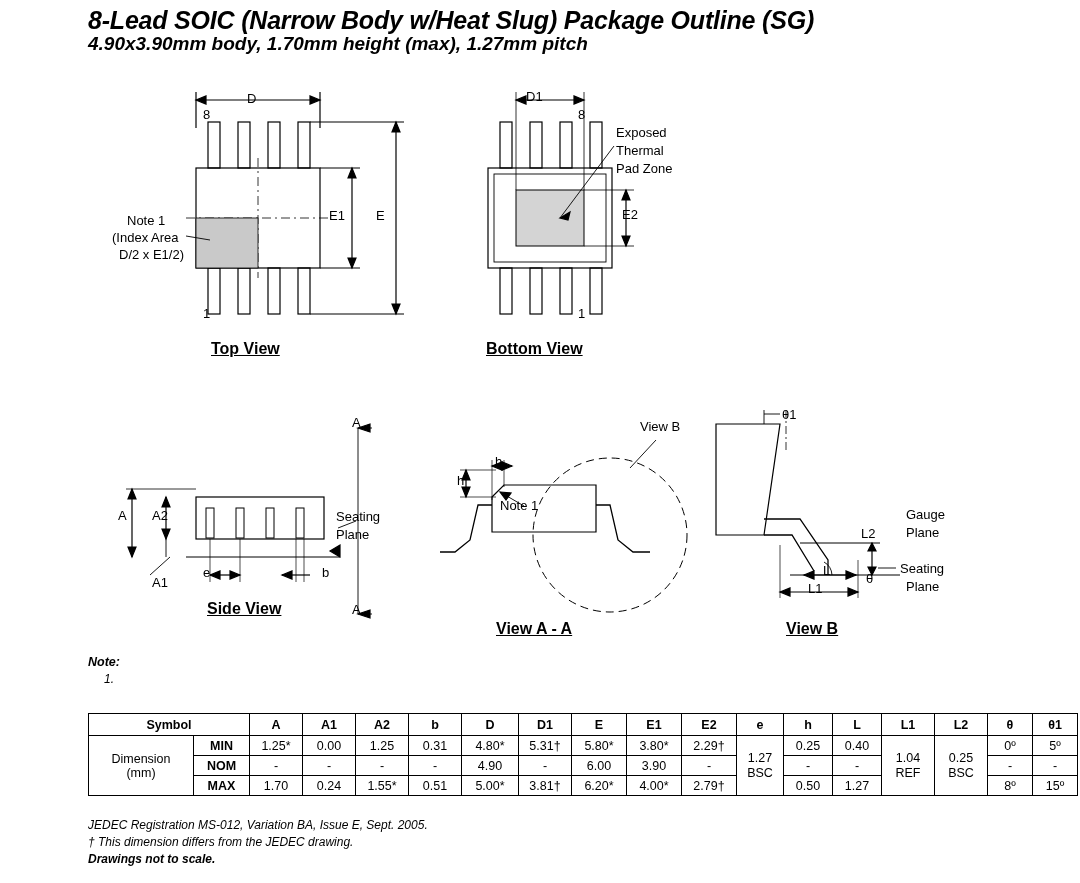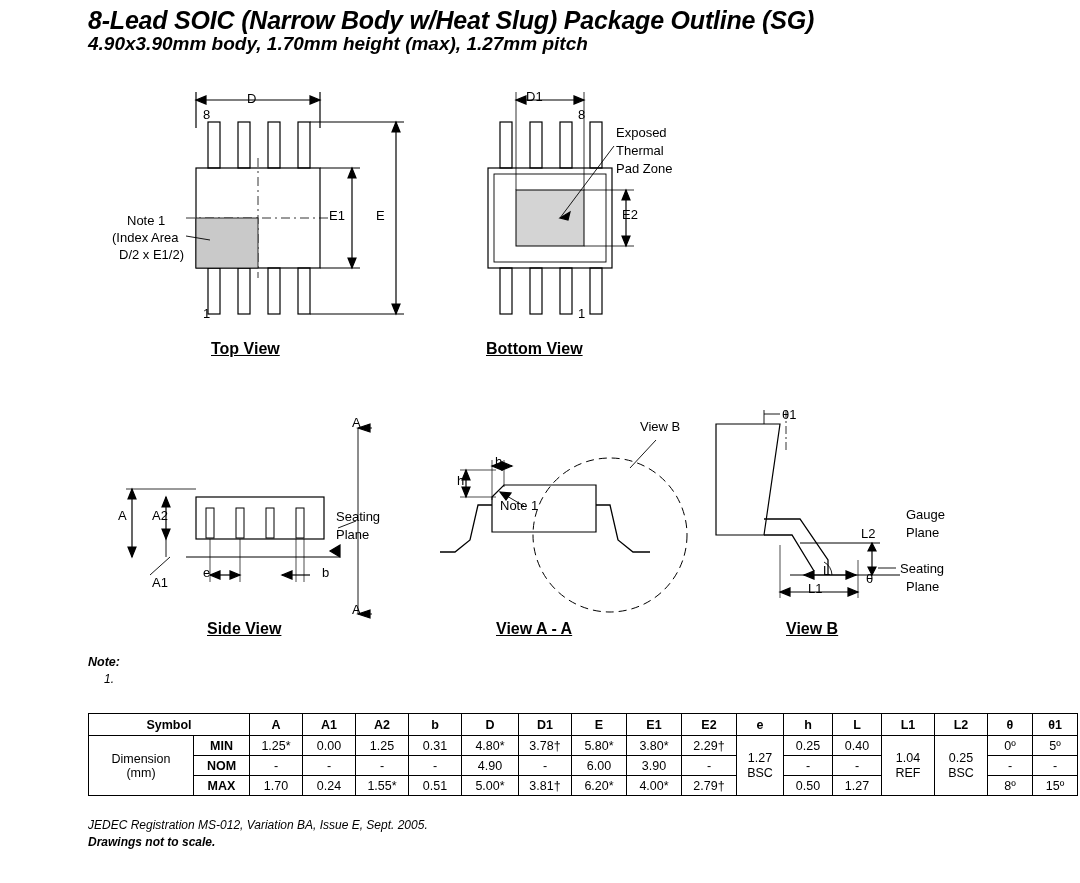--- a/index.html
+++ b/index.html
@@ -195,21 +195,21 @@
 
   <div class="lbl" style="left:118px;top:509px;">A</div>
   <div class="lbl" style="left:152px;top:509px;">A2</div>
   <div class="lbl" style="left:152px;top:576px;">A1</div>
   <div class="lbl" style="left:203px;top:566px;">e</div>
   <div class="lbl" style="left:322px;top:566px;">b</div>
   <div class="lbl" style="left:336px;top:510px;">Seating</div>
   <div class="lbl" style="left:336px;top:528px;">Plane</div>
   <div class="lbl" style="left:352px;top:416px;">A</div>
   <div class="lbl" style="left:352px;top:603px;">A</div>
-  <div class="viewname" style="left:207px;top:620px;">Side View</div>
+  <div class="viewname" style="left:207px;top:600px;">Side View</div>
 
   <svg width="1080" height="883">
     <g stroke="#000" fill="none" stroke-width="1.2">
 
       <path d="M492,497 L504,485 L596,485 L596,532 L492,532 Z"></path>
 
       <path d="M492,505 L478,505 L470,540 L455,552 L440,552" stroke-width="1.3"></path>
 
       <path d="M596,505 L610,505 L618,540 L633,552 L650,552" stroke-width="1.3"></path>
 
@@ -316,21 +316,21 @@
         <td rowspan="3" style="width:100px;font-weight:normal;">
           <div>Dimension</div>
           <div>(mm)</div>
         </td>
         <td class="sym">MIN</td>
         <td>1.25*</td>
         <td>0.00</td>
         <td>1.25</td>
         <td>0.31</td>
         <td>4.80*</td>
-        <td>3.78†</td>
+        <td>5.31†</td>
         <td>5.80*</td>
         <td>3.80*</td>
         <td>2.29†</td>
         <td rowspan="3" style="white-space:pre-line;line-height:1.15;">1.27
 BSC</td>
         <td>0.25</td>
         <td>0.40</td>
         <td rowspan="3" style="white-space:pre-line;line-height:1.15;">1.04
 REF</td>
         <td rowspan="3" style="white-space:pre-line;line-height:1.15;">0.25
@@ -368,16 +368,17 @@
         <td>0.50</td>
         <td>1.27</td>
         <td>8º</td>
         <td>15º</td>
       </tr>
     </tbody>
   </table>
 
   <div class="tbl-foot">
     <div>JEDEC Registration MS-012, Variation BA, Issue E, Sept. 2005.</div>
+    <div>† This dimension differs from the JEDEC drawing.</div>
     <div style="font-weight:bold;">Drawings not to scale.</div>
   </div>
 
 </div>
 
 </body></html>

